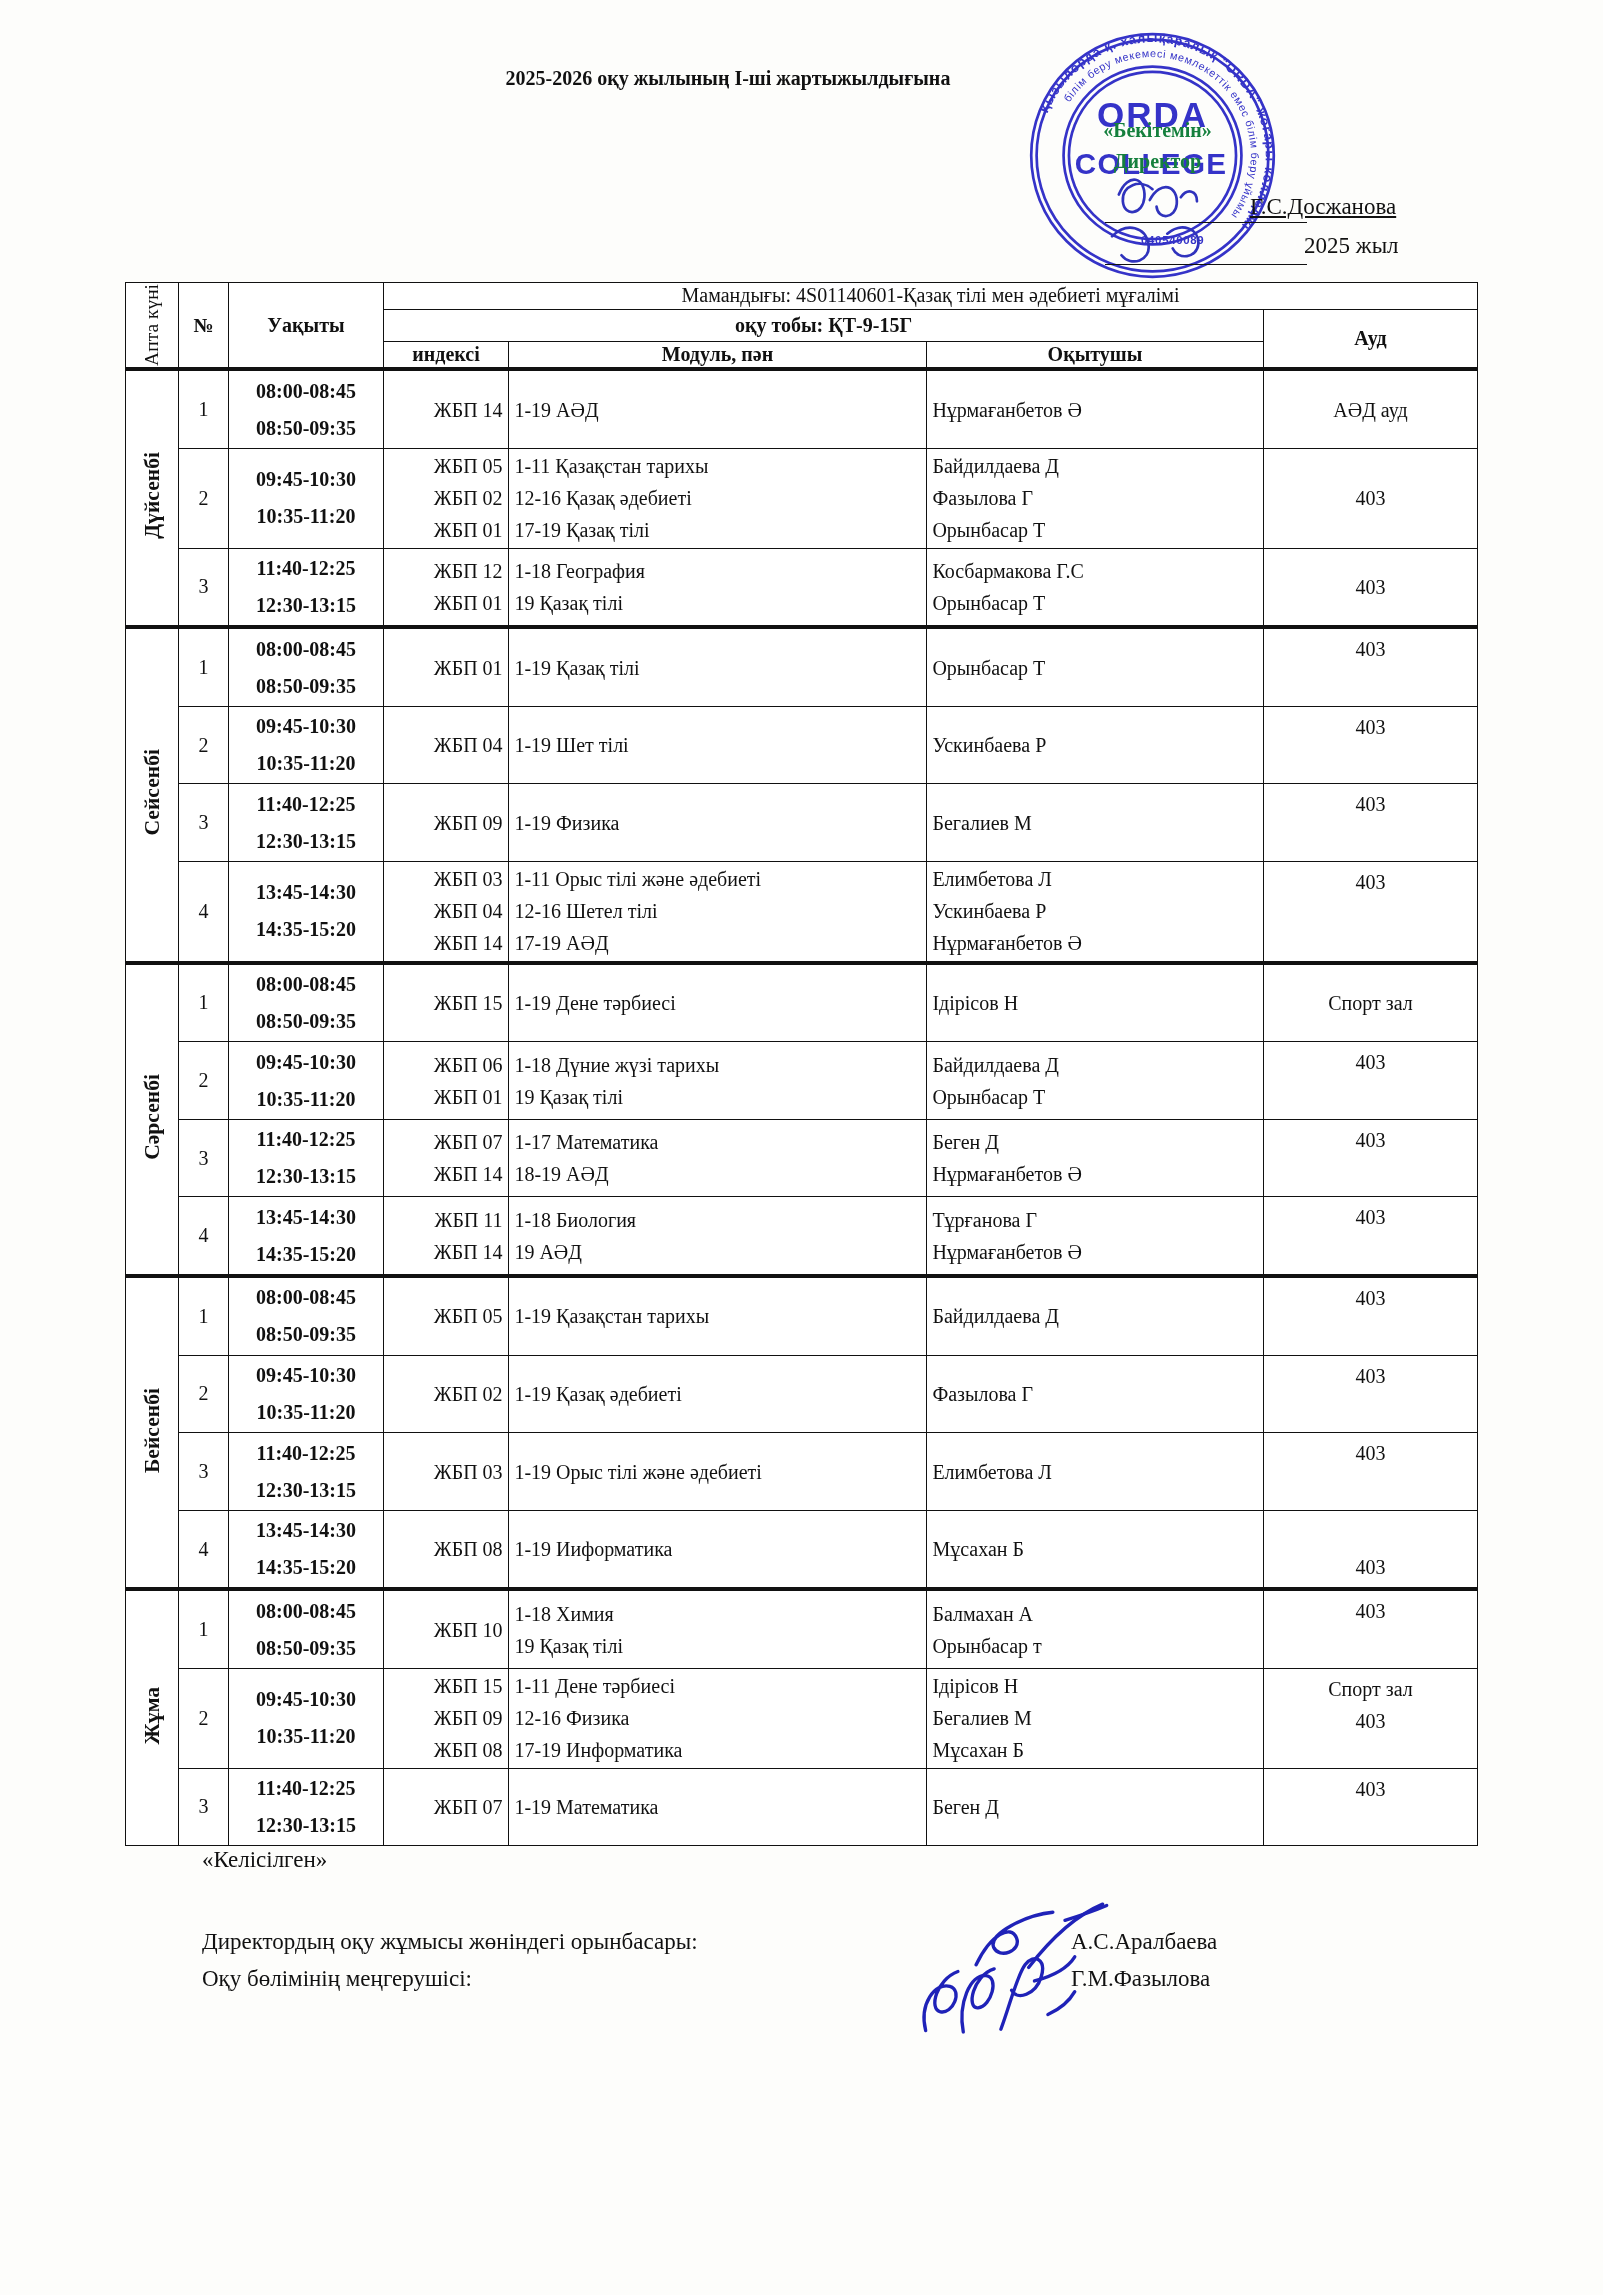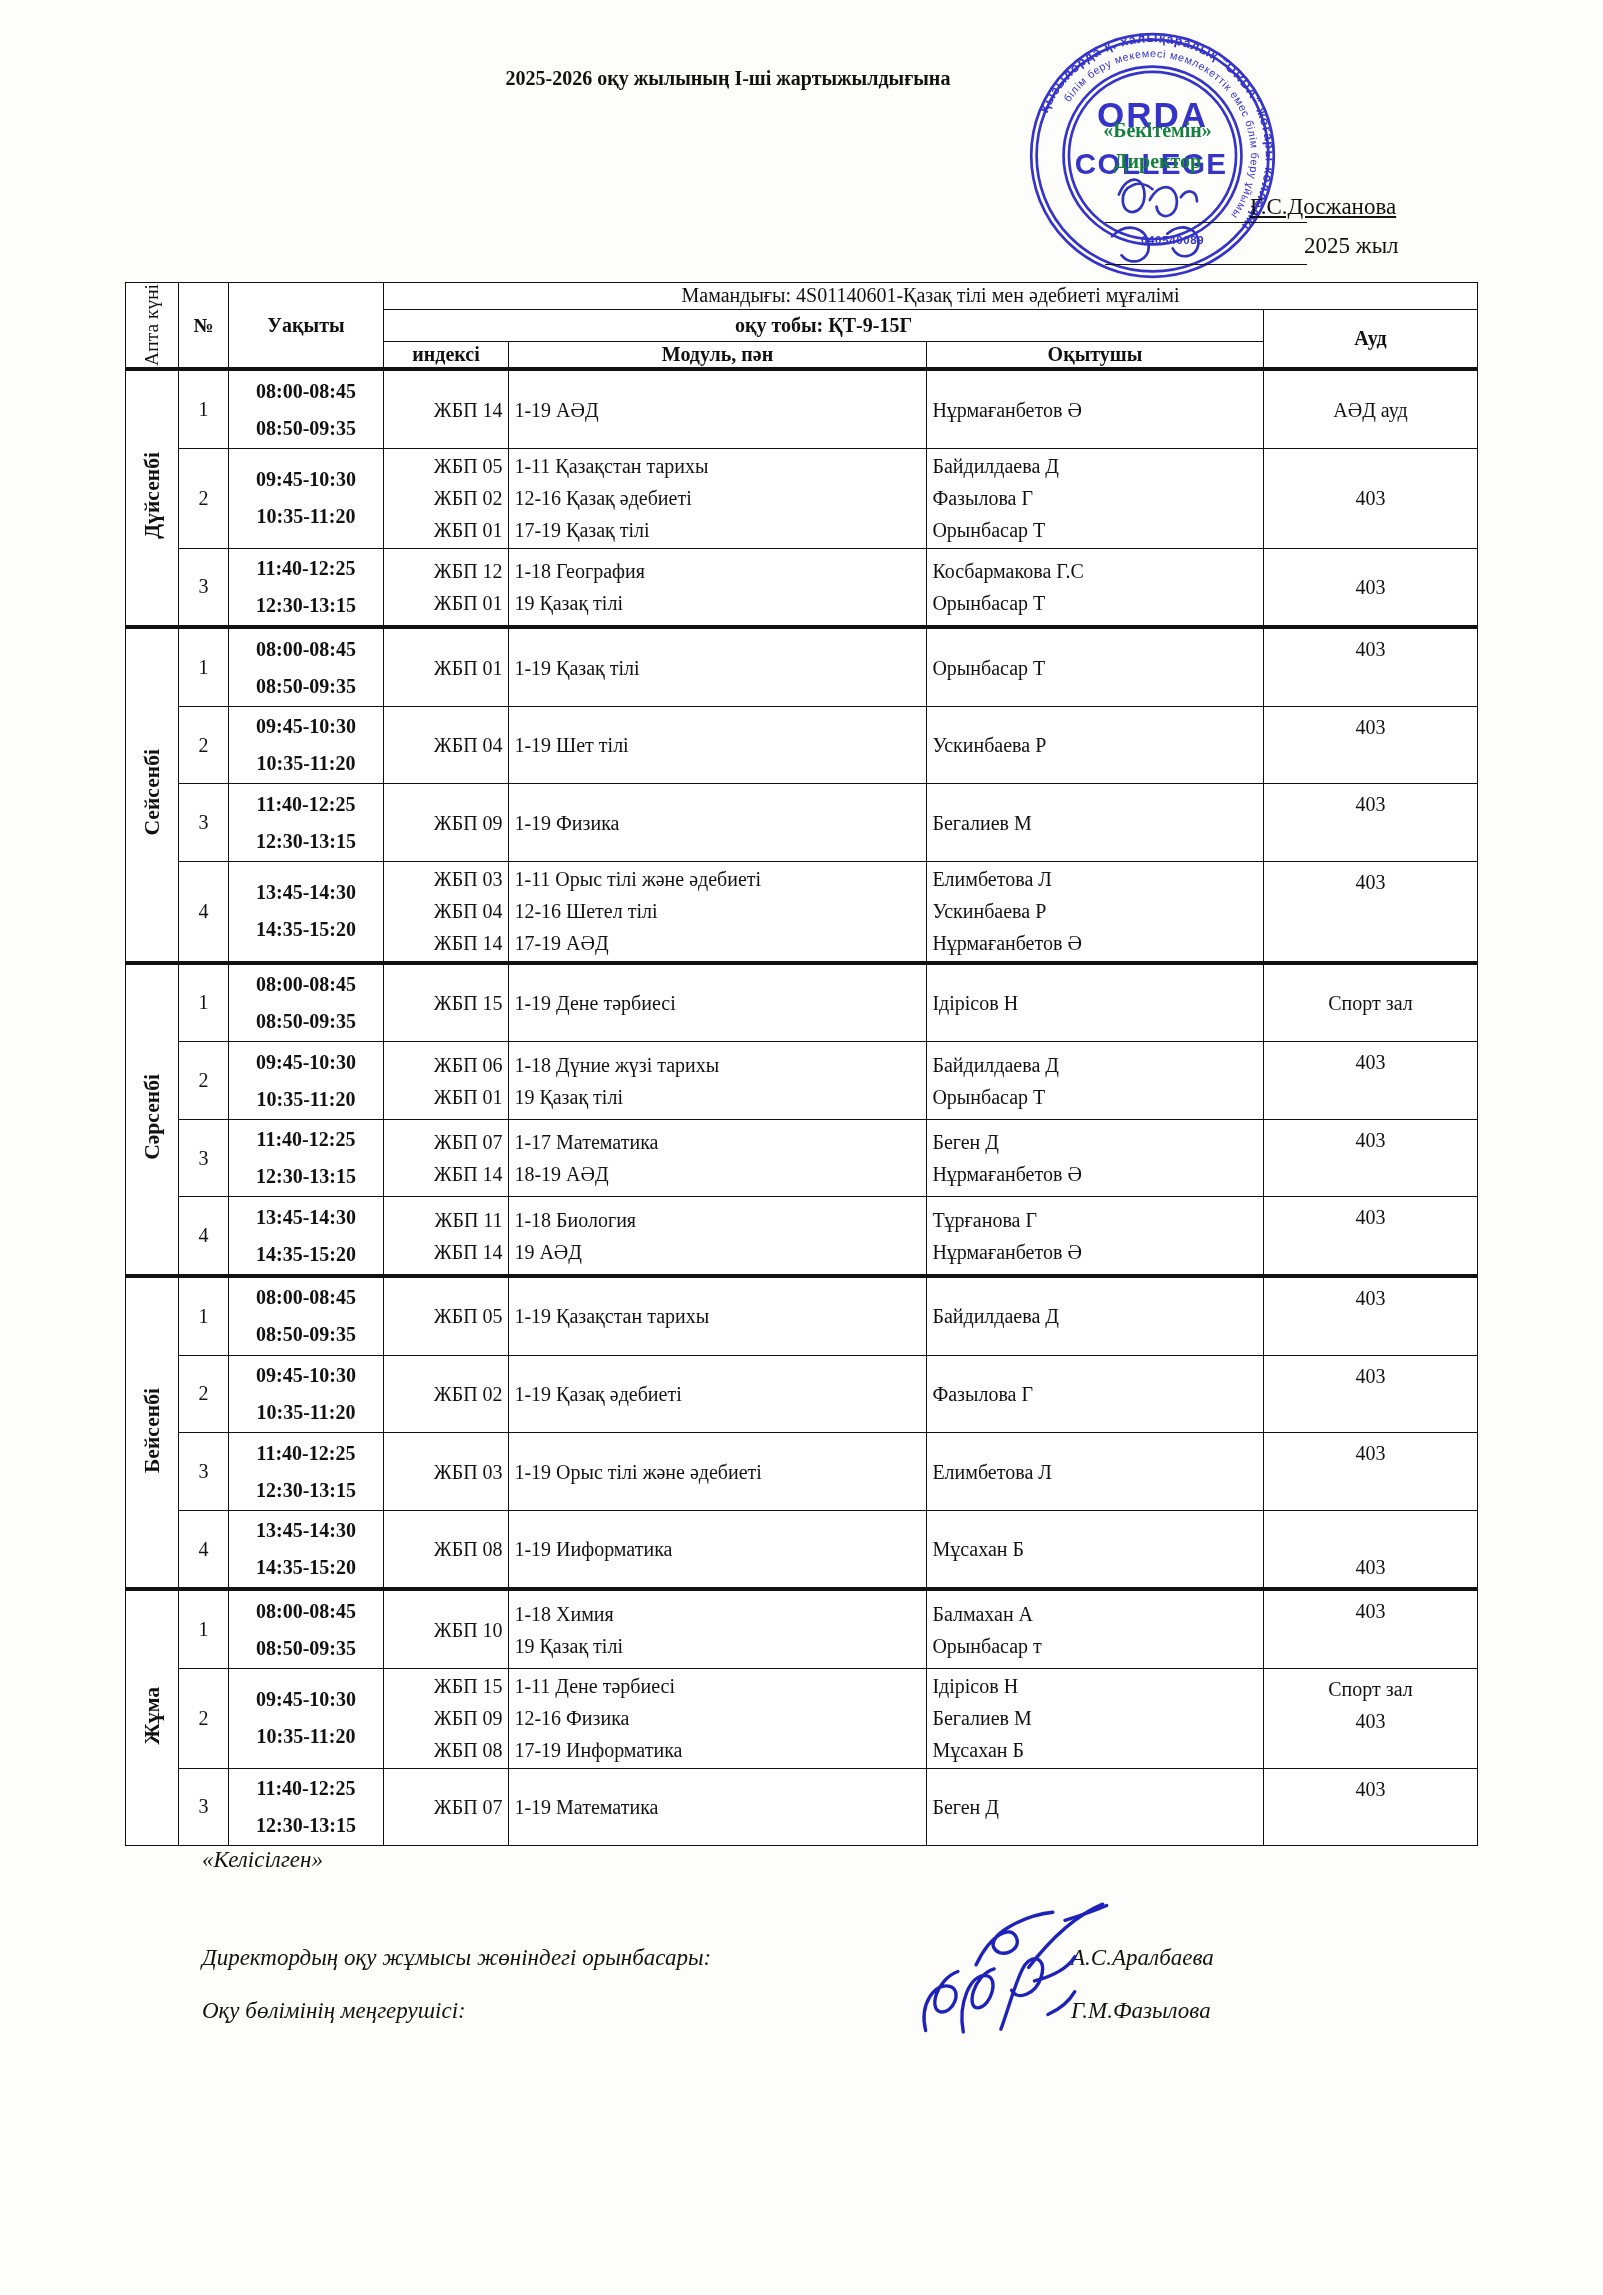--- a/index.html
+++ b/index.html
@@ -88,25 +88,25 @@
   .idx{text-align:right;font-size:20px;line-height:1.6;white-space:nowrap;}
   .mod{text-align:left;font-size:20px;line-height:1.6;}
   .teach{text-align:left;font-size:20px;line-height:1.6;padding-left:12px;}
   .aud{text-align:center;font-size:20px;line-height:1.6;}
   .aud.top{vertical-align:top;padding-top:4px;}
   .aud.bot{vertical-align:bottom;padding-bottom:4px;}
 
   tr.day-start > td{border-top:4px solid #111;}
 
   
-  .footer{position:absolute;left:202px;top:1847px;width:1281px;font-style:italic;}
+  .footer{position:absolute;left:202px;top:1847px;width:1281px;}
   .kelis{font-size:23px;}
   .sig-rows{margin-top:50px;position:relative;}
   .sig-line{display:flex;align-items:baseline;font-size:23px;line-height:1.62;}
-  .sig-label{width:714px;margin-top:16px;}
+  .sig-label{width:714px;}
   .sig-name{width:283px;text-align:left;}
   .sig-gap{width:155px;}
   .sign1,.sign2{position:absolute;color:#1f22b8;font-family:"DejaVu Serif",serif;}
   .sign1{left:762px;top:-23px;}
   .sign2{left:714px;top:19px;}
 </style>
 </head>
 <body>
 
 <div class="page">

